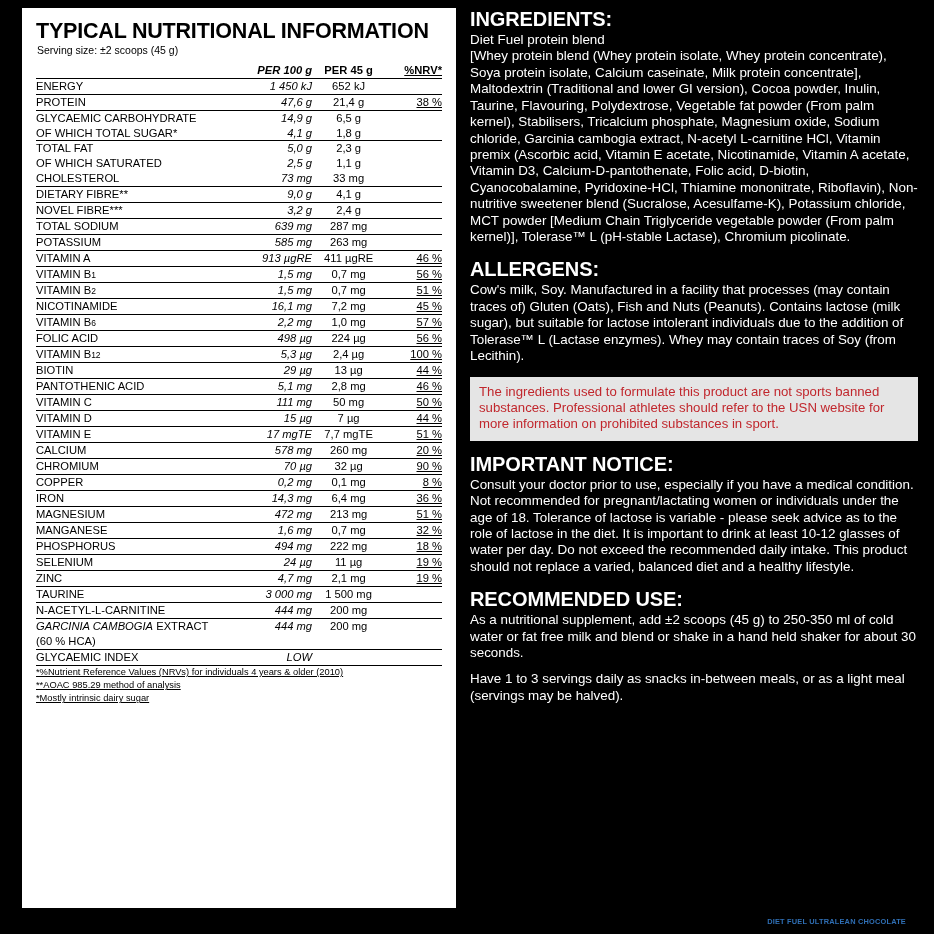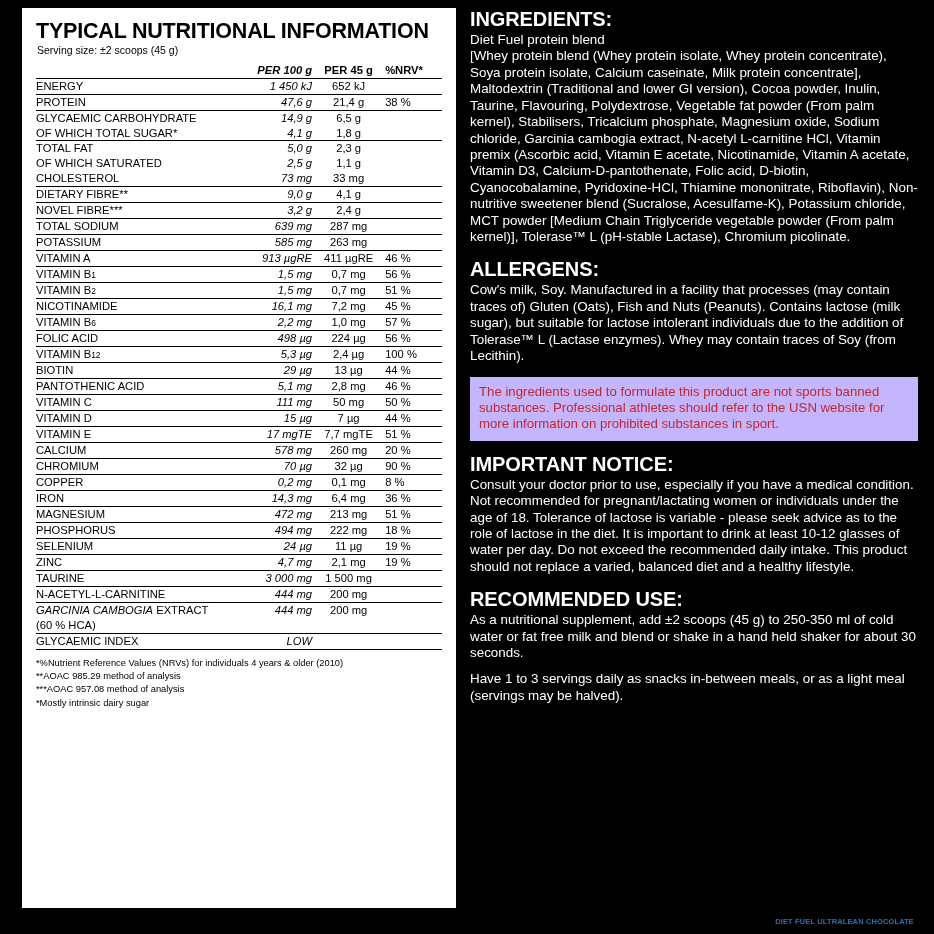--- a/index.html
+++ b/index.html
@@ -53,33 +53,33 @@
   }
   table.nut thead th {
     font-weight: 700;
     font-size: 11.2px;
     border-bottom: 1.4px solid #000;
     padding-bottom: 1px;
   }
   th.c-name, td.c-name { text-align: left; width: 48%; padding-left: 2px;}
   th.c-100, td.c-100 { text-align: right; width: 20%; padding-right: 6px; font-style: italic;}
   th.c-45,  td.c-45  { text-align: center; width: 18%; padding-right: 6px;}
-  th.c-nrv, td.c-nrv { text-align: left; width: 14%; padding-right: 2px;}
+  th.c-nrv, td.c-nrv { text-align: right; width: 14%; padding-right: 2px; text-decoration: underline;}
 
   tr.rule > td { border-bottom: 0.8px solid #000; }
   tr.norule > td { border-bottom: none; }
   td.indent { padding-left: 14px; }
   .ital { font-style: italic; }
   .sub { font-size: 8.5px; vertical-align: baseline; }
 
   .footnotes {
-    margin-top: 7px;
     font-size: 9.3px;
     line-height: 1.42;
     color: #000;
+    text-decoration: underline;
   }
 
   
   .right-panel {
     position: absolute;
     left: 470px; top: 8px;
     width: 448px; height: 900px;
     color: #fff;
   }
   .rhead {
@@ -92,35 +92,35 @@
   .rtext {
     font-size: 13.4px;
     line-height: 1.225;
     color: #fff;
     margin: 0;
   }
   .sect { margin-bottom: 9px; }
   .sect-gap { margin-top: 13px; }
 
   .notice-box {
-    background: #c4b5fd;
+    background: #e5e5e5;
     color: #c1272d;
     padding: 7px 25px 8px 9px;
     margin: 12px 0 12px 0;
   }
   .notice-box p {
     margin: 0;
     font-size: 13.2px;
     line-height: 1.24;
     color: #c1272d;
   }
 
   .footer-code {
     position: absolute;
-    right: 20px;
+    right: 28px;
     bottom: 8px;
     font-size: 7.4px;
     color: #2f6fb5;
     letter-spacing: 0.2px;
     font-weight: 700;
   }
 </style>
 </head>
 <body>
 
@@ -302,20 +302,26 @@
             <td class="c-45">6,4 mg</td>
             <td class="c-nrv">36 %</td>
           </tr>
           <tr class="rule">
             <td class="c-name">MAGNESIUM</td>
             <td class="c-100">472 mg</td>
             <td class="c-45">213 mg</td>
             <td class="c-nrv">51 %</td>
           </tr>
           <tr class="rule">
+            <td class="c-name">MANGANESE</td>
+            <td class="c-100">1,6 mg</td>
+            <td class="c-45">0,7 mg</td>
+            <td class="c-nrv">32 %</td>
+          </tr>
+          <tr class="rule">
             <td class="c-name">PHOSPHORUS</td>
             <td class="c-100">494 mg</td>
             <td class="c-45">222 mg</td>
             <td class="c-nrv">18 %</td>
           </tr>
           <tr class="rule">
             <td class="c-name">SELENIUM</td>
             <td class="c-100">24 µg</td>
             <td class="c-45">11 µg</td>
             <td class="c-nrv">19 %</td>
@@ -355,21 +361,20 @@
             <td class="c-100">LOW</td>
             <td class="c-45"></td>
             <td class="c-nrv"></td>
           </tr>
         </tbody>
     </table>
 
     <div class="footnotes">
       <div>*%Nutrient Reference Values (NRVs) for individuals 4 years &amp; older (2010)</div>
       <div>**AOAC 985.29 method of analysis</div>
-      <div>***AOAC 957.08 method of analysis</div>
       <div>*Mostly intrinsic dairy sugar</div>
     </div>
   </div>
 
   <div class="right-panel">
 
     <div class="sect">
       <div class="rhead">INGREDIENTS:</div>
       <p class="rtext">Diet Fuel protein blend</p>
       <p class="rtext">[Whey protein blend (Whey protein isolate, Whey protein concentrate), Soya protein isolate, Calcium caseinate, Milk protein concentrate], Maltodextrin (Traditional and lower GI version), Cocoa powder, Inulin, Taurine, Flavouring, Polydextrose, Vegetable fat powder (From palm kernel), Stabilisers, Tricalcium phosphate, Magnesium oxide, Sodium chloride, Garcinia cambogia extract, N-acetyl L-carnitine HCl, Vitamin premix (Ascorbic acid, Vitamin E acetate, Nicotinamide, Vitamin A acetate, Vitamin D3, Calcium-D-pantothenate, Folic acid, D-biotin, Cyanocobalamine, Pyridoxine-HCl, Thiamine mononitrate, Riboflavin), Non-nutritive sweetener blend (Sucralose, Acesulfame-K), Potassium chloride, MCT powder [Medium Chain Triglyceride vegetable powder (From palm kernel)], Tolerase™ L (pH-stable Lactase), Chromium picolinate.</p>

